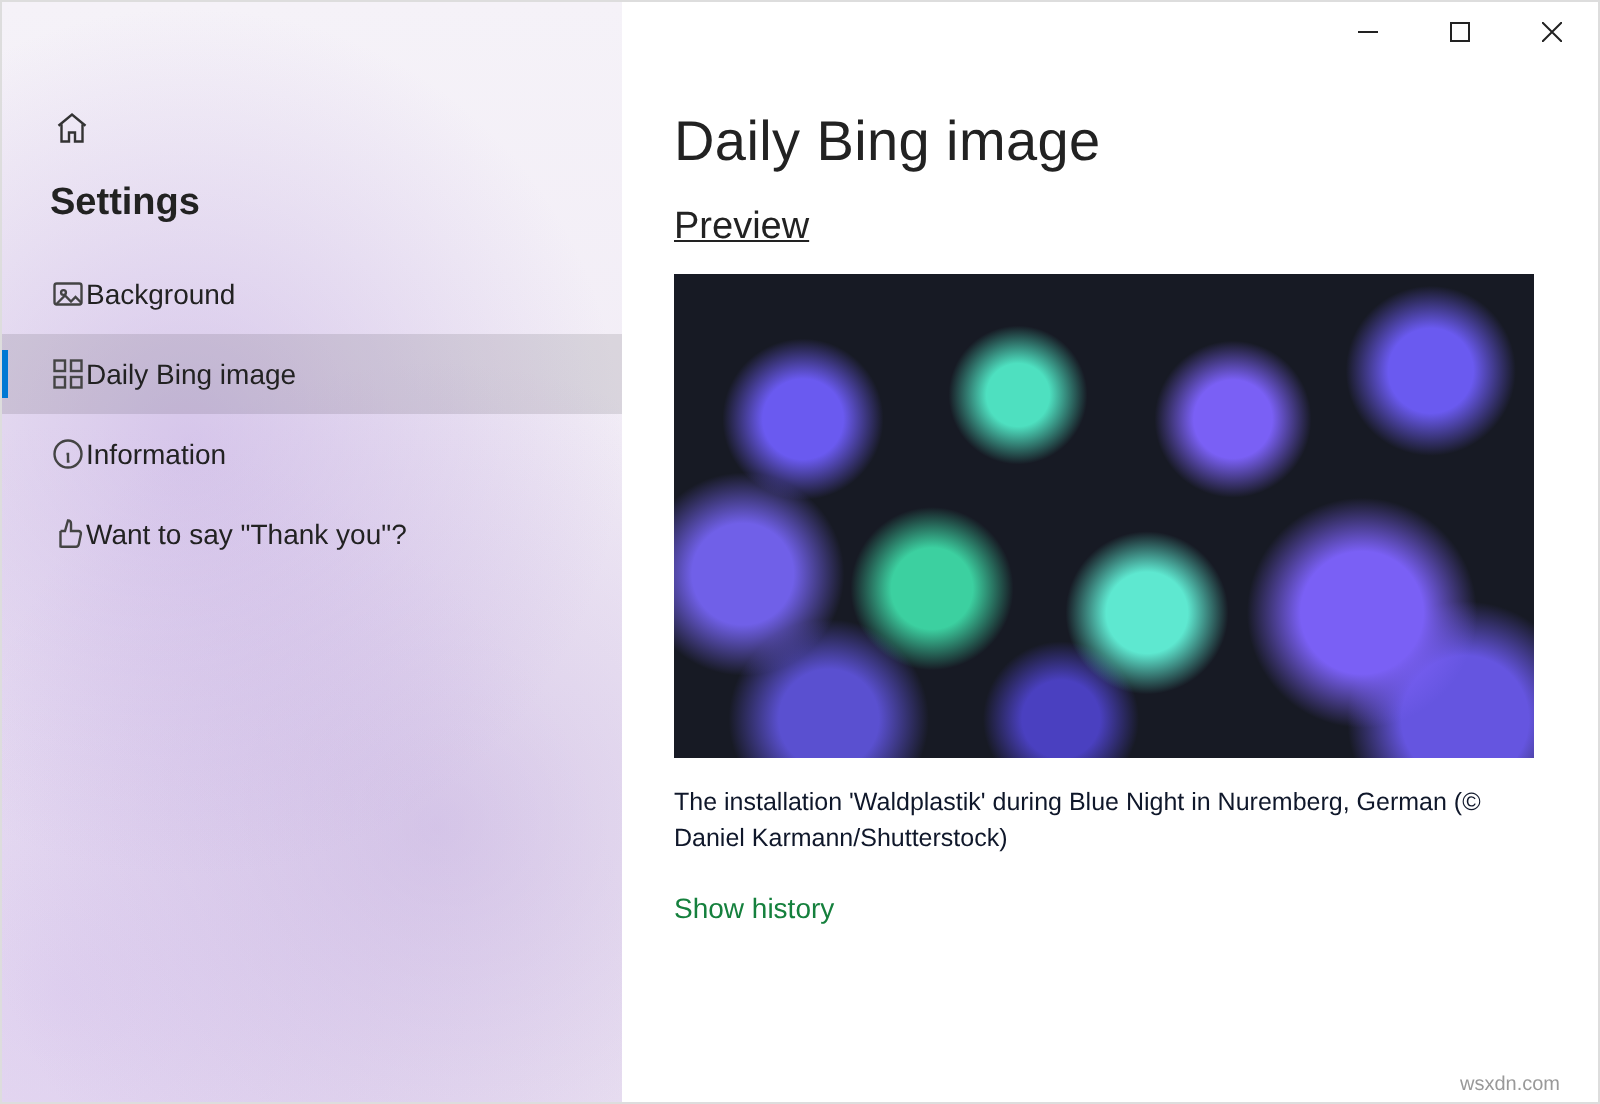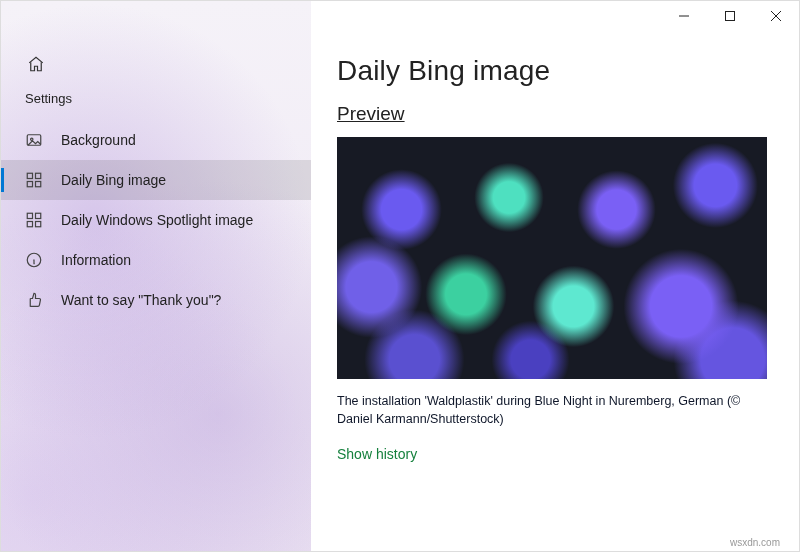--- a/index.html
+++ b/index.html
@@ -31,28 +31,27 @@
     padding: 0 24px 6px 24px;
   }
   .home-btn {
     width: 22px; height: 22px;
     display: flex; align-items: center; justify-content: center;
     cursor: pointer;
     color: #333;
   }
   .sidebar-heading {
     padding: 10px 24px 14px 24px;
-    font-size: 13px;
-    font-weight: 400;
+    font-size: 19px;
+    font-weight: 700;
     color: #222;
   }
   .nav-item {
     display: flex;
     align-items: center;
-    gap: 18px;
     height: 40px;
     padding: 0 24px;
     cursor: pointer;
     color: #222;
   }
   .nav-item.selected {
     background: rgba(0,0,0,0.10);
     position: relative;
   }
   .nav-item.selected::before {
@@ -177,31 +176,20 @@
         <svg width="18" height="18" viewBox="0 0 24 24" fill="none" stroke="currentColor" stroke-width="1.6">
             <rect x="3" y="3" width="7" height="7"></rect>
             <rect x="14" y="3" width="7" height="7"></rect>
             <rect x="3" y="14" width="7" height="7"></rect>
             <rect x="14" y="14" width="7" height="7"></rect>
           </svg>
       </span>
       <span class="label">Daily Bing image</span>
     </div>
 
-    <div class="nav-item">
-      <span class="icon">
-        <svg width="18" height="18" viewBox="0 0 24 24" fill="none" stroke="currentColor" stroke-width="1.6">
-            <rect x="3" y="3" width="7" height="7"></rect>
-            <rect x="14" y="3" width="7" height="7"></rect>
-            <rect x="3" y="14" width="7" height="7"></rect>
-            <rect x="14" y="14" width="7" height="7"></rect>
-          </svg>
-      </span>
-      <span class="label">Daily Windows Spotlight image</span>
-    </div>
 
 
     <div class="nav-item">
       <span class="icon">
         <svg width="18" height="18" viewBox="0 0 24 24" fill="none" stroke="currentColor" stroke-width="1.6">
             <circle cx="12" cy="12" r="9"></circle>
             <path d="M12 8h.01M11 12h1v5h1"></path>
           </svg>
       </span>
       <span class="label">Information</span>

